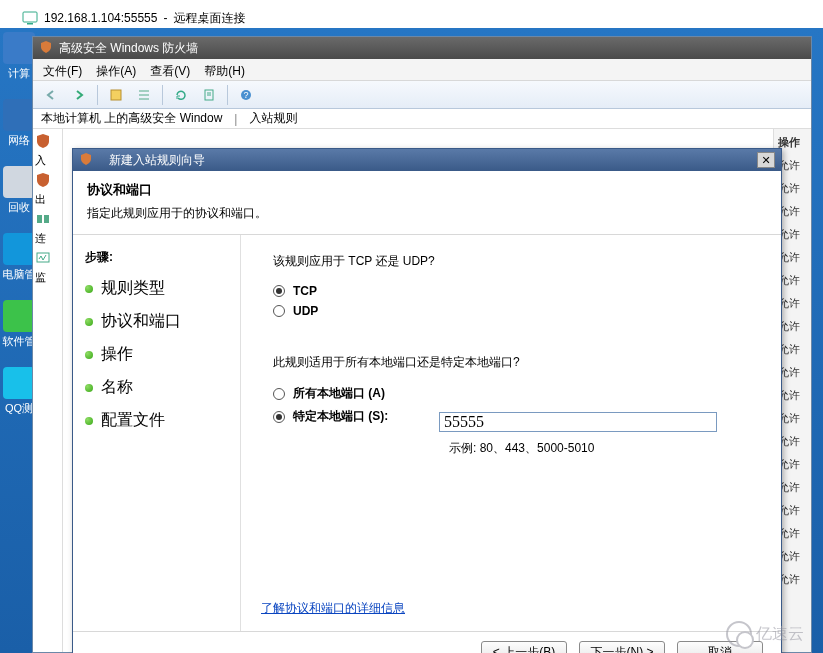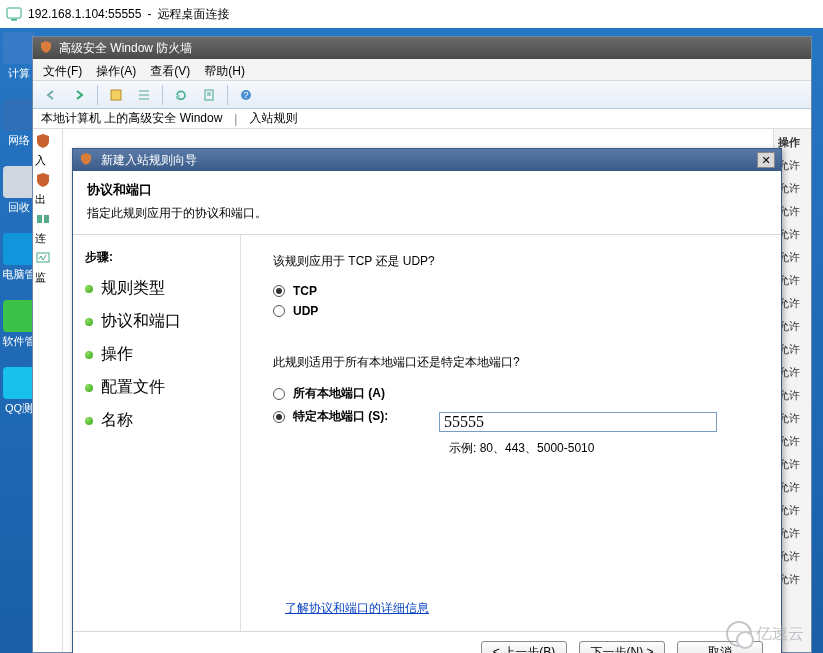--- a/index.html
+++ b/index.html
@@ -1,18 +1,18 @@
 <!DOCTYPE html>
 <html><head>
 <meta charset="utf-8">
 <style>
 * { box-sizing: border-box; margin: 0; padding: 0; font-family: "Microsoft YaHei", "SimSun", Tahoma, sans-serif; }
 body { width: 823px; height: 653px; background: #fff; overflow: hidden; position: relative; font-size: 12px; }
 
-.rdp-titlebar { height: 28px; display: flex; align-items: center; padding: 0 6px; gap: 6px; background: #fff; }
+.rdp-titlebar { height: 36px; display: flex; align-items: center; padding: 0 22px; gap: 6px; background: #fff; }
 .rdp-icon { width: 16px; height: 16px; display: inline-flex; align-items: center; justify-content: center; }
 
 .desktop { position: absolute; top: 28px; left: 0; width: 823px; height: 625px; background: linear-gradient(180deg,#2676c4 0%,#1a5fa8 100%); }
 
 .desk-icons { position: absolute; left: 0; top: 4px; width: 38px; display: flex; flex-direction: column; gap: 18px; align-items: center; }
 .desk-icon { width: 36px; text-align: center; color: #fff; font-size: 11px; }
 .desk-icon .ico { width: 32px; height: 32px; margin: 0 auto 2px; border-radius: 4px; display: flex; align-items: center; justify-content: center; }
 
 .fw-window { position: absolute; left: 32px; top: 8px; width: 780px; height: 617px; background: #f0f0f0; border: 1px solid #6b88a8; }
 .fw-title { height: 22px; background: linear-gradient(#6a6a6a,#4a4a4a); color: #fff; display: flex; align-items: center; padding: 0 6px; gap: 6px; font-size: 12px; }
@@ -23,39 +23,39 @@
 .fw-path { height: 20px; background: #fff; padding: 2px 8px; font-size: 12px; border-bottom: 1px solid #ddd; display: flex; align-items: center; }
 .fw-body { display: flex; height: calc(100% - 92px); }
 .fw-tree { width: 30px; background: #fff; border-right: 1px solid #ddd; padding: 4px 2px; display: flex; flex-direction: column; gap: 4px; }
 .fw-list { flex: 1; background: #fff; position: relative; }
 .fw-actions { width: 38px; background: #f4f4f4; border-left: 1px solid #ddd; padding: 6px 4px; font-size: 11px; color: #333; }
 .fw-actions div { margin-bottom: 8px; white-space: nowrap; overflow: hidden; }
 
 .tree-ico { width: 16px; height: 16px; }
 
 .wizard { position: absolute; left: 72px; top: 120px; width: 710px; height: 516px; background: #fff; border: 1px solid #3a5a88; box-shadow: 2px 2px 6px rgba(0,0,0,.3); }
-.wiz-title { height: 22px; background: linear-gradient(#5a7aa8,#3a5a88); color: #fff; display: flex; align-items: center; padding: 0 6px; gap: 8px; font-size: 12px; }
+.wiz-title { height: 22px; background: linear-gradient(#5a7aa8,#3a5a88); color: #fff; display: flex; align-items: center; padding: 0 6px; gap: 16px; font-size: 12px; }
 .wiz-title .close { margin-left: auto; width: 18px; height: 16px; background: #d8d8d8; border: 1px solid #888; color: #000; display: flex; align-items: center; justify-content: center; font-family: Arial; font-size: 11px; }
 .wiz-header { padding: 10px 14px 12px 14px; border-bottom: 1px solid #d8d8d8; }
 .wiz-header h2 { font-size: 13px; font-weight: bold; margin-bottom: 6px; }
 .wiz-header p { font-size: 12px; }
 .wiz-body { display: flex; height: 396px; }
 .wiz-steps { width: 168px; background: #fff; border-right: 1px solid #e0e0e0; padding: 14px 12px; }
 .wiz-steps h3 { font-size: 12px; font-weight: bold; margin-bottom: 12px; }
 .wiz-step { display: flex; align-items: center; gap: 8px; margin-bottom: 12px; font-size: 16px; }
 .wiz-step .bullet { width: 8px; height: 8px; border-radius: 50%; background: radial-gradient(circle at 30% 30%, #8edc64, #3aa818); }
 .wiz-step.active { color: #000; }
 .wiz-content { flex: 1; padding: 18px 20px 10px 32px; font-size: 12px; position: relative; }
 .wiz-content .q { margin-bottom: 14px; }
 .radio-row { display: flex; align-items: center; gap: 8px; margin-bottom: 6px; }
 .radio { width: 12px; height: 12px; border: 1px solid #555; border-radius: 50%; display: inline-flex; align-items: center; justify-content: center; background: #fff; }
 .radio.checked::after { content: ""; width: 6px; height: 6px; border-radius: 50%; background: #333; }
 .port-input { width: 278px; height: 20px; border: 1px solid #7a9ac0; padding: 1px 4px; font-family: Tahoma; font-size: 16px; }
 .example { margin-left: 176px; margin-top: 4px; font-size: 12px; }
-.learn-link { position: absolute; bottom: 14px; left: 44px; color: #0a45c0; text-decoration: underline; }
+.learn-link { position: absolute; bottom: 14px; left: 20px; color: #0a45c0; text-decoration: underline; }
 .wiz-footer { height: 42px; border-top: 1px solid #d8d8d8; display: flex; align-items: center; justify-content: flex-end; gap: 12px; padding-right: 18px; }
 .btn { min-width: 86px; height: 23px; background: linear-gradient(#fdfdfd,#e4e4e4); border: 1px solid #8a8a8a; border-radius: 3px; font-size: 12px; display: inline-flex; align-items: center; justify-content: center; padding: 0 10px; }
 
 .watermark { position: absolute; right: 19px; bottom: 6px; color: rgba(150,150,160,.55); font-size: 16px; display: flex; align-items: center; gap: 4px; font-weight: 500; }
 .watermark .wm-ico { width: 26px; height: 26px; border: 2px solid rgba(150,150,160,.55); border-radius: 50%; position: relative; }
 .watermark .wm-ico::after { content:""; position:absolute; width:14px; height:14px; border:2px solid rgba(150,150,160,.55); border-radius:50%; right:-4px; bottom:-4px; background:#fff; }
 
 .port-group { display:flex; align-items:center; }
 .port-label-col { width:166px; display:flex; align-items:center; gap:8px; }
 </style>
@@ -83,21 +83,21 @@
     <div class="desk-icon"><div class="ico" style="background:#1296db"></div><span>电脑管</span></div>
     <div class="desk-icon"><div class="ico" style="background:#3cc24a"></div><span>软件管</span></div>
     <div class="desk-icon"><div class="ico" style="background:#18c0ea"></div><span>QQ测</span></div>
   </div>
 
   <div class="fw-window">
     <div class="fw-title">
       <span><svg width="14" height="14">
             <path d="M7 1 L12 3 V7 C12 10 9 12 7 13 C5 12 2 10 2 7 V3 Z" fill="#d97b3a"></path>
           </svg></span>
-      <span>高级安全 Window 防火墙</span>
+      <span>高级安全 Windows 防火墙</span>
     </div>
     <div class="fw-menu">
       <span>文件(F)</span>
       <span>操作(A)</span>
       <span>查看(V)</span>
       <span>帮助(H)</span>
     </div>
     <div class="fw-toolbar">
       <span class="tb-btn">
           <svg width="14" height="14">
@@ -215,25 +215,25 @@
         <div class="wiz-step active">
             <span class="bullet"></span>
             <span>协议和端口</span>
           </div>
         <div class="wiz-step">
             <span class="bullet"></span>
             <span>操作</span>
           </div>
         <div class="wiz-step">
             <span class="bullet"></span>
+            <span>名称</span>
+          </div>
+        <div class="wiz-step">
+            <span class="bullet"></span>
             <span>配置文件</span>
-          </div>
-        <div class="wiz-step">
-            <span class="bullet"></span>
-            <span>名称</span>
           </div>
       </div>
       <div class="wiz-content">
         <p class="q">该规则应用于 TCP 还是 UDP?</p>
         <div class="radio-row">
           <span class="radio checked"></span>
           <b>TCP</b>
         </div>
         <div class="radio-row" style="margin-bottom:36px">
           <span class="radio"></span>

